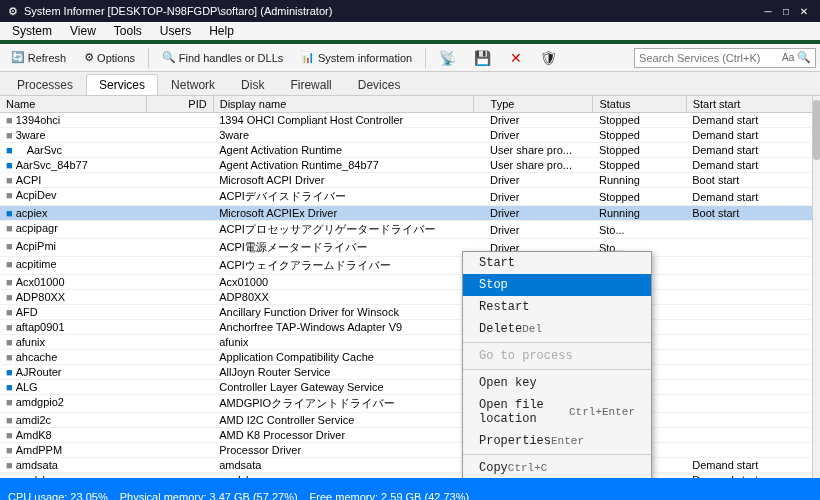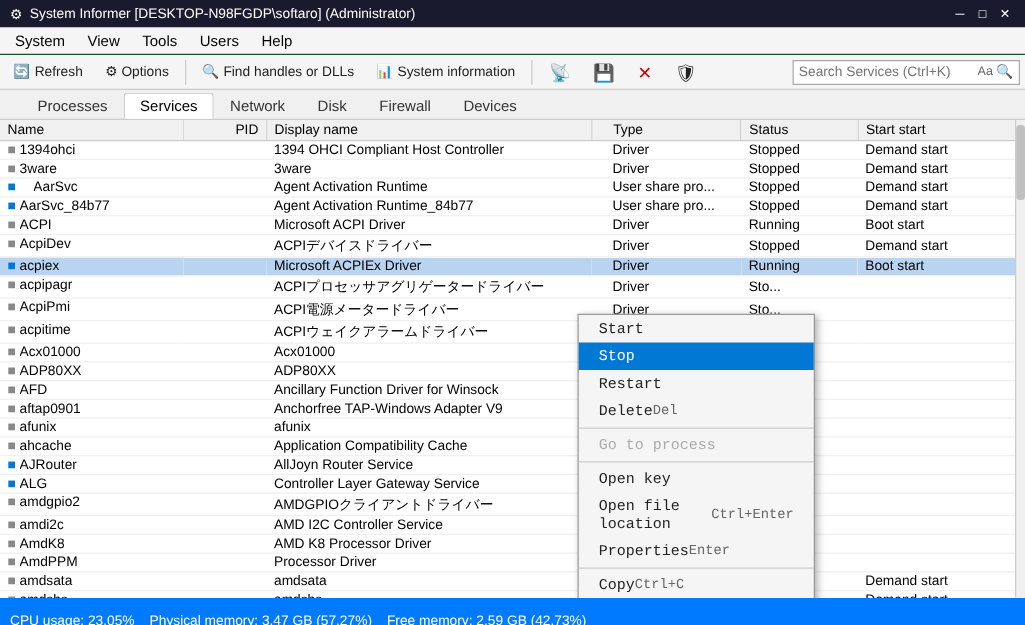--- a/index.html
+++ b/index.html
@@ -37,21 +37,21 @@
       cursor: pointer;
       display: flex;
       align-items: center;
       justify-content: center;
       font-size: 10px;
       background: transparent;
       color: white;
     }
     .menu-bar {
       background: #f5f5f5;
-      border-bottom: 1px solid #14532d;
+      border-bottom: 4px solid #14532d;
       display: flex;
       align-items: center;
       height: 22px;
       padding: 0 4px;
       gap: 2px;
     }
     .menu-item {
       padding: 2px 8px;
       cursor: pointer;
       border-radius: 2px;
@@ -95,21 +95,21 @@
       font-size: 11px;
       width: 140px;
       background: transparent;
     }
     .tabs-bar {
       background: #f0f0f0;
       border-bottom: 1px solid #ccc;
       display: flex;
       align-items: flex-end;
       height: 24px;
-      padding: 0 17px;
+      padding: 0 4px;
     }
     .tab {
       padding: 3px 12px;
       cursor: pointer;
       border: 1px solid transparent;
       border-bottom: none;
       border-radius: 3px 3px 0 0;
       font-size: 12px;
       background: transparent;
       color: #333;

